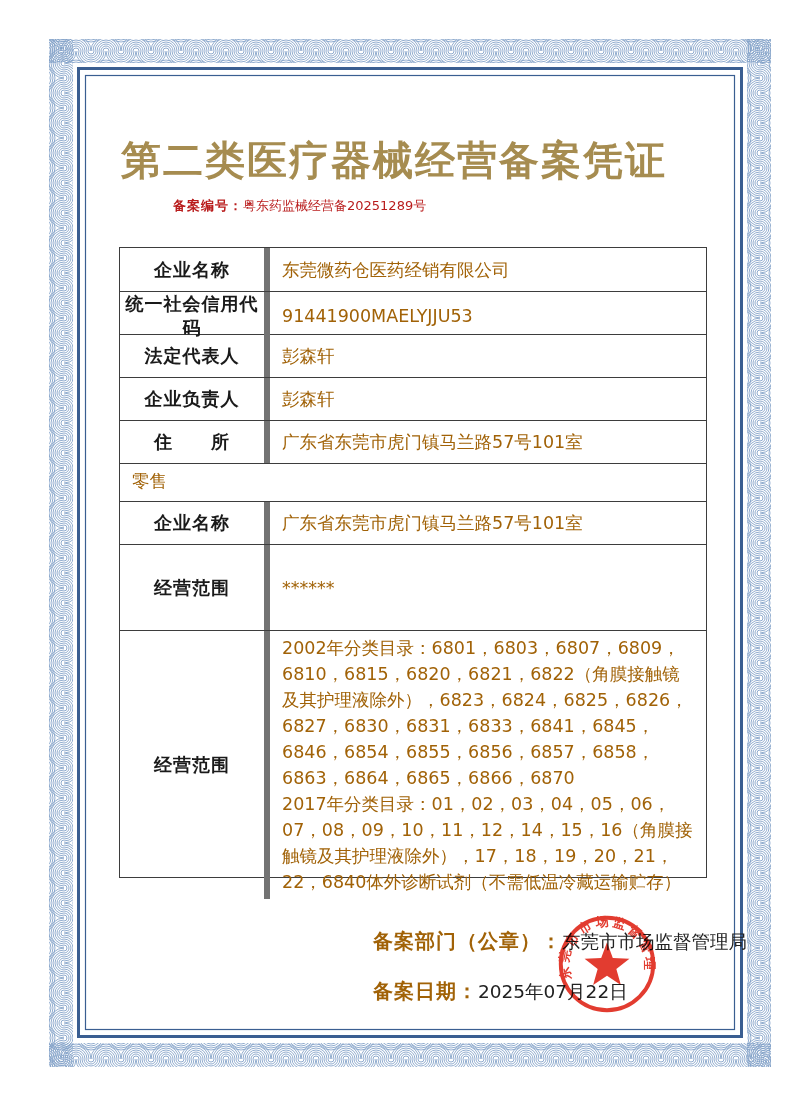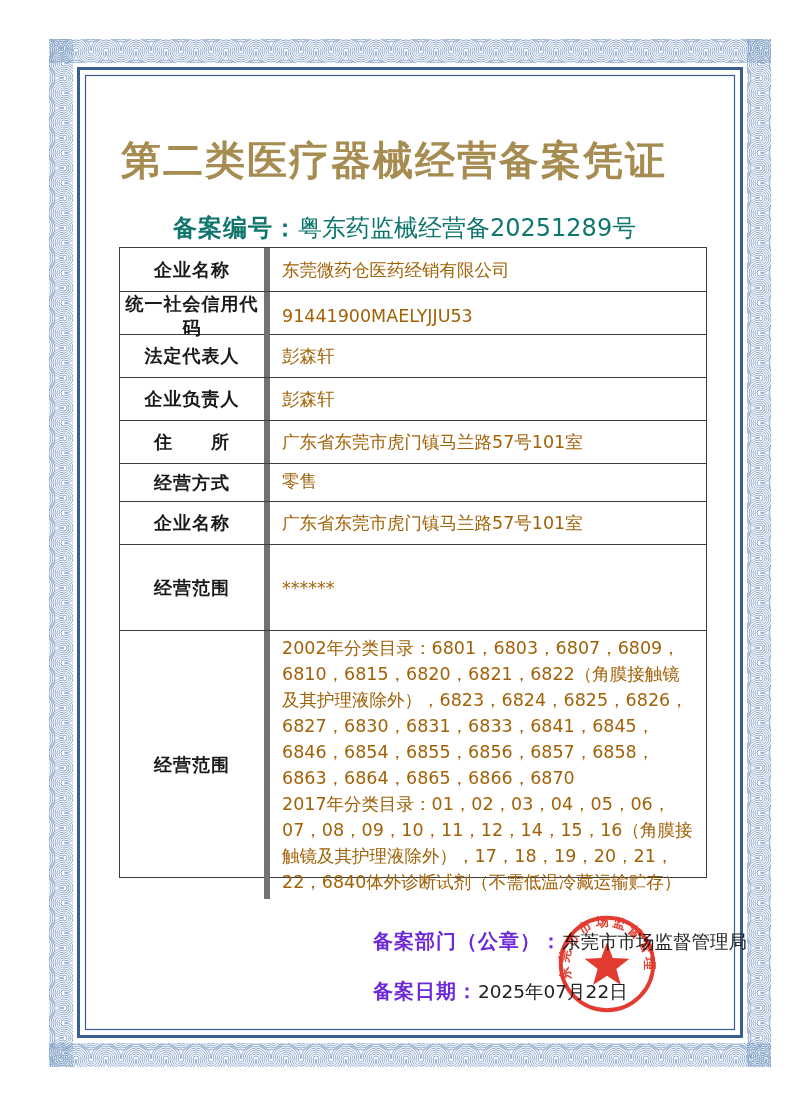--- a/index.html
+++ b/index.html
@@ -14,22 +14,22 @@
   .border-art{position:absolute;left:0;top:0;width:788px;height:1117px;pointer-events:none;}
 
   .cert-title{
     position:absolute;left:0;top:130px;width:100%;
     margin:0;text-align:center;
     font-family:"DejaVu Serif","Liberation Serif",serif;
     font-weight:700;font-size:40px;letter-spacing:2px;
     color:#a68c50;
   }
   .record-line{
-    position:absolute;left:157px;top:209px;
-    font-size:24px;color:#0f766e;
+    position:absolute;left:157px;top:194px;
+    font-size:13px;color:#b91c1c;
   }
   .record-line .rlabel{
     font-family:"DejaVu Serif","Liberation Serif",serif;
     font-weight:700;letter-spacing:1px;
   }
   .record-line .rvalue{font-weight:500;}
 
   .info-table{
     position:absolute;left:103px;top:244px;width:588px;
     border:1px solid #3d3d3d;
@@ -55,21 +55,21 @@
     font-size:17.5px;color:#a16207;
     padding:4px 12px;line-height:26px;
     white-space:pre-line;
     box-sizing:border-box;
   }
 
   .footer-block{position:absolute;left:357px;top:925px;}
   .footer-line{margin-bottom:23px;white-space:nowrap;}
   .flabel{
     font-family:"DejaVu Serif","Liberation Serif",serif;
-    font-weight:700;font-size:20px;color:#6d28d9;letter-spacing:1px;
+    font-weight:700;font-size:20px;color:#a16207;letter-spacing:1px;
   }
   .fvalue{font-size:18.5px;color:#222;}
 
   .seal{
     position:absolute;left:532px;top:902px;width:118px;height:118px;
     mix-blend-mode:multiply;opacity:.92;pointer-events:none;
   }
 </style>
 </head>
 <body>
@@ -166,21 +166,20 @@
         <div class="tlabel">企业负责人</div>
         <div class="tvalue">彭森轩</div>
       </div>
 
       <div class="trow" style="height: 43px;">
         <div class="tlabel">住　　所</div>
         <div class="tvalue">广东省东莞市虎门镇马兰路57号101室</div>
       </div>
 
       <div class="trow" style="height: 38px;">
-        <div class="tlabel">经营方式</div>
         <div class="tvalue" style="align-items: flex-start;">零售</div>
       </div>
 
       <div class="trow" style="height: 43px;">
         <div class="tlabel">企业名称</div>
         <div class="tvalue">广东省东莞市虎门镇马兰路57号101室</div>
       </div>
 
       <div class="trow" style="height: 86px;">
         <div class="tlabel">经营范围</div>

